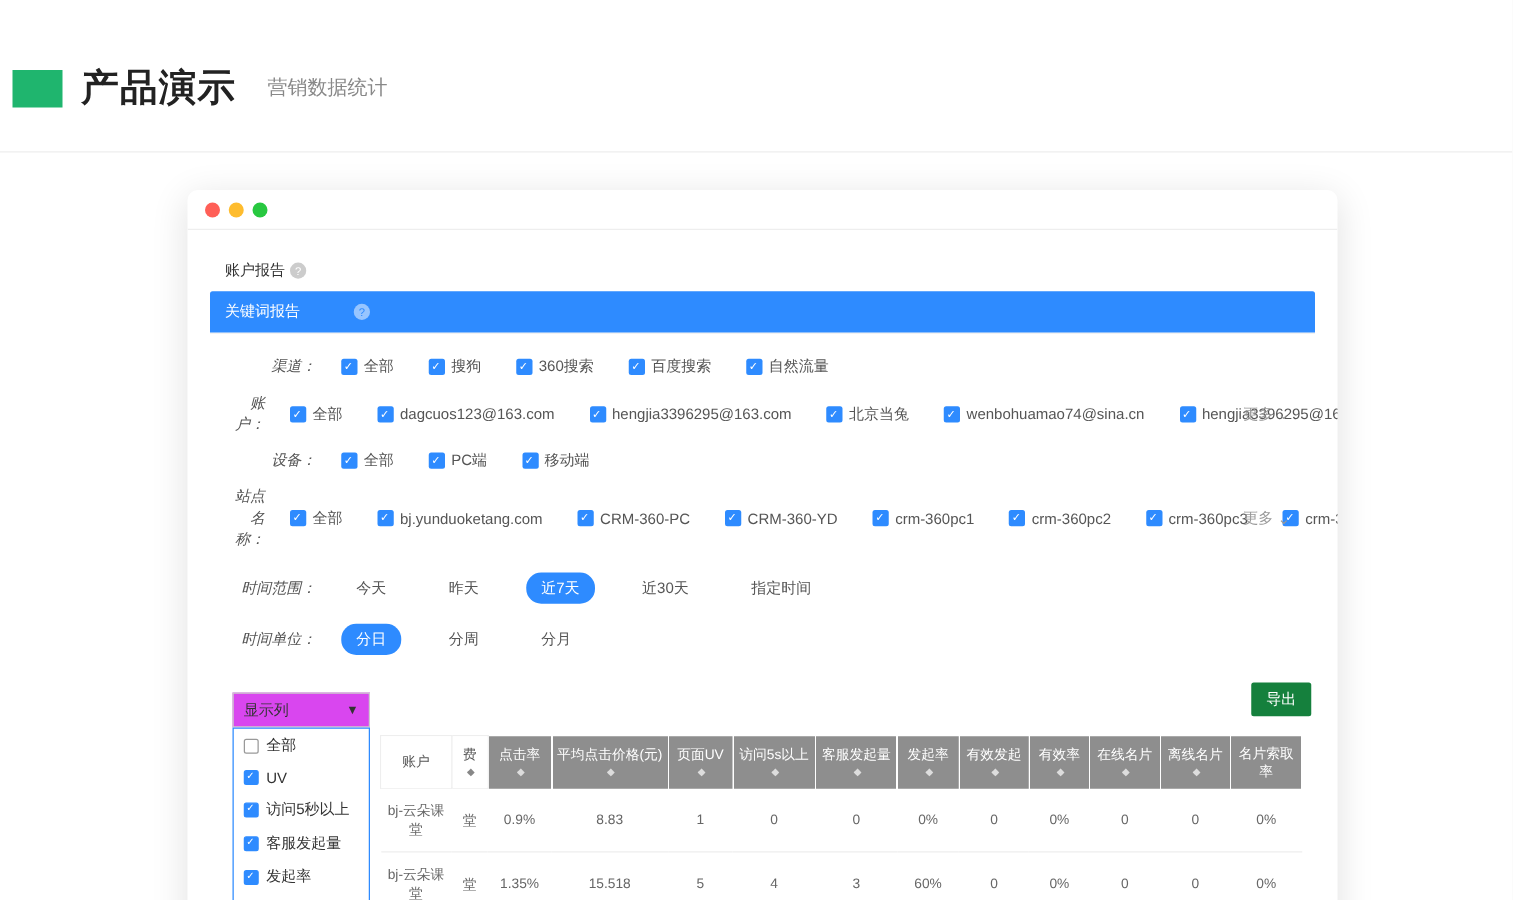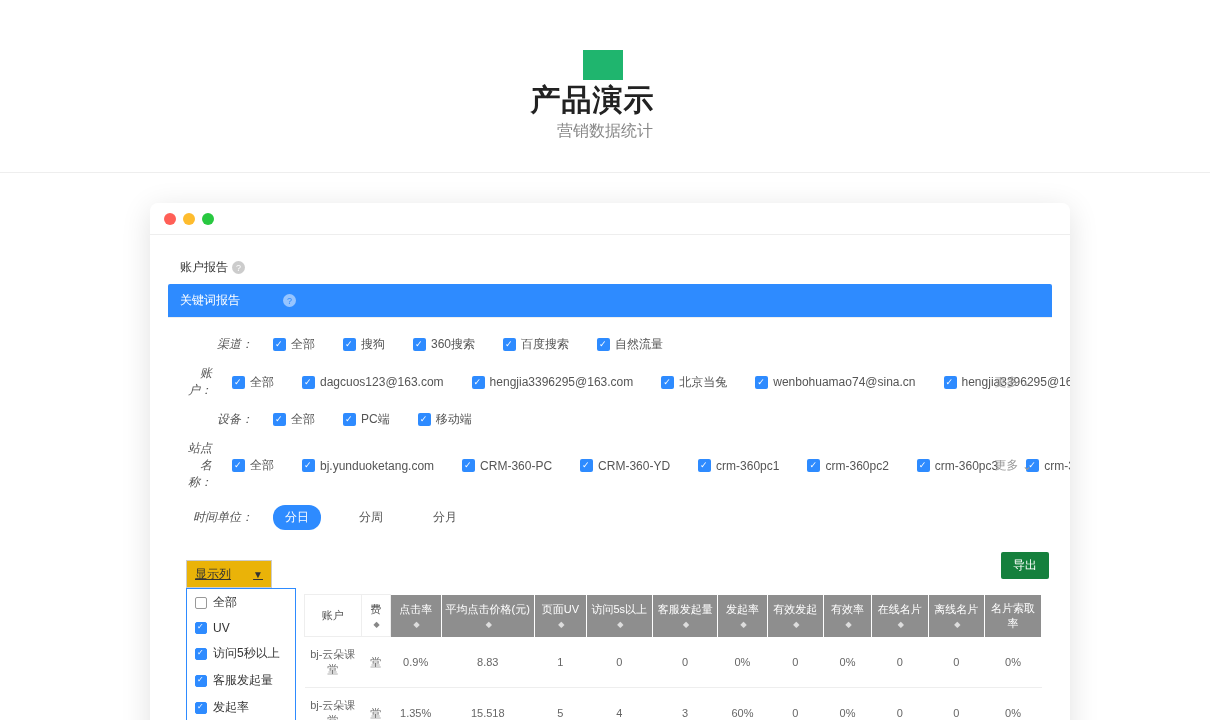--- a/index.html
+++ b/index.html
@@ -1,18 +1,18 @@
 <!DOCTYPE html>
 <html><head>
 <meta charset="utf-8">
 <style>
 * { box-sizing: border-box; margin: 0; padding: 0; }
 body { font-family: 'Microsoft YaHei', Arial, sans-serif; background: #f5f5f5; font-size: 12px; color: #333; }
 .page-wrap { width: 1210px; height: 720px; position: relative; overflow: hidden; background: #fff; }
-.page-header { display: flex; align-items: center; padding: 50px 0 30px 0; border-bottom: 1px solid #eee; flex-direction: column; }
+.page-header { display: flex; align-items: center; padding: 50px 0 30px 0; border-bottom: 1px solid #eee; }
 .green-block { width: 40px; height: 30px; background: #1fb56e; margin-left: 10px; margin-right: 15px; }
 .page-title { font-size: 30px; font-weight: bold; color: #222; margin-right: 25px; letter-spacing: 1px; }
 .page-subtitle { font-size: 16px; color: #888; }
 .browser-window { margin: 30px 140px 0 150px; background: #fff; border-radius: 8px; box-shadow: 0 6px 30px rgba(0,0,0,0.12); overflow: hidden; }
 .window-chrome { height: 32px; display: flex; align-items: center; padding-left: 14px; border-bottom: 1px solid #eee; }
 .dot { width: 12px; height: 12px; border-radius: 50%; margin-right: 7px; }
 .dot-red { background: #ff5f57; }
 .dot-yellow { background: #febc2e; }
 .dot-green { background: #28c840; }
 .content { padding: 16px 18px 0 18px; }
@@ -26,21 +26,21 @@
 .filter-label { width: 65px; text-align: right; color: #555; margin-right: 20px; font-style: italic; }
 .chk-item { display: flex; align-items: center; margin-right: 28px; white-space: nowrap; }
 .chk { width: 13px; height: 13px; border-radius: 2px; background: #2e8bff; margin-right: 5px; position: relative; flex-shrink: 0; }
 .chk::after { content: '✓'; color: #fff; font-size: 9px; position: absolute; top: 0; left: 2px; line-height: 13px; }
 .chk-txt { color: #555; }
 .more-link { position: absolute; right: 0; color: #999; cursor: pointer; display: flex; align-items: center; }
 .time-opt { margin-right: 26px; color: #555; cursor: pointer; padding: 4px 12px; }
 .time-opt.active { background: #2e8bff; color: #fff; border-radius: 12px; }
 .table-section { padding: 0 10px 10px 18px; position: relative; }
 .toolbar { display: flex; justify-content: space-between; align-items: center; padding: 6px 0; }
-.column-select { width: 86px; height: 28px; border: 1px solid #ccc; display: flex; align-items: center; justify-content: space-between; padding: 0 8px; background: #eab308; cursor: pointer; text-decoration: underline; }
+.column-select { width: 110px; height: 28px; border: 1px solid #ccc; display: flex; align-items: center; justify-content: space-between; padding: 0 8px; background: #d946ef; cursor: pointer; }
 .dropdown-arrow { font-size: 10px; }
 .export-btn { background: #15803d; color: #fff; padding: 5px 12px; border-radius: 2px; cursor: pointer; position: absolute; right: 3px; top: -2px; }
 .dropdown { position: absolute; top: 34px; left: 18px; width: 110px; background: #fff; border: 1px solid #2e8bff; z-index: 10; }
 .dd-item { display: flex; align-items: center; padding: 5px 8px; cursor: pointer; }
 .dd-chk { width: 12px; height: 12px; border: 1px solid #999; margin-right: 6px; flex-shrink: 0; border-radius: 2px; position: relative; }
 .dd-chk.checked { background: #2e8bff; border-color: #2e8bff; }
 .dd-chk.checked::after { content: '✓'; color: #fff; font-size: 8px; position: absolute; top: -1px; left: 1px; }
 .data-table-wrap { margin-left: 118px; overflow: hidden; }
 .data-table { width: 100%; border-collapse: collapse; }
 .data-table th { background: #8e8e8e; color: #fff; font-weight: normal; font-size: 11px; padding: 6px 4px; text-align: center; border-right: 1px solid rgba(255,255,255,0.2); position: relative; }
@@ -178,20 +178,28 @@
               <span class="chk"></span>
               <span class="chk-txt">crm-360pc3</span>
             </div>
           <div class="chk-item">
               <span class="chk"></span>
               <span class="chk-txt">crm-360yd3</span>
             </div>
           <div class="more-link"><span>更多</span>&nbsp;<span>⌄</span></div>
         </div>
 
+        <div class="filter-row" style="padding:12px 0 8px 0;">
+          <div class="filter-label">时间范围：</div>
+          <span class="time-opt">今天</span>
+          <span class="time-opt">昨天</span>
+          <span class="time-opt active">近7天</span>
+          <span class="time-opt">近30天</span>
+          <span class="time-opt">指定时间</span>
+        </div>
 
         <div class="filter-row" style="padding:8px 0;">
           <div class="filter-label">时间单位：</div>
           <span class="time-opt active">分日</span>
           <span class="time-opt">分周</span>
           <span class="time-opt">分月</span>
         </div>
       </div>
 
       <div class="table-section">

